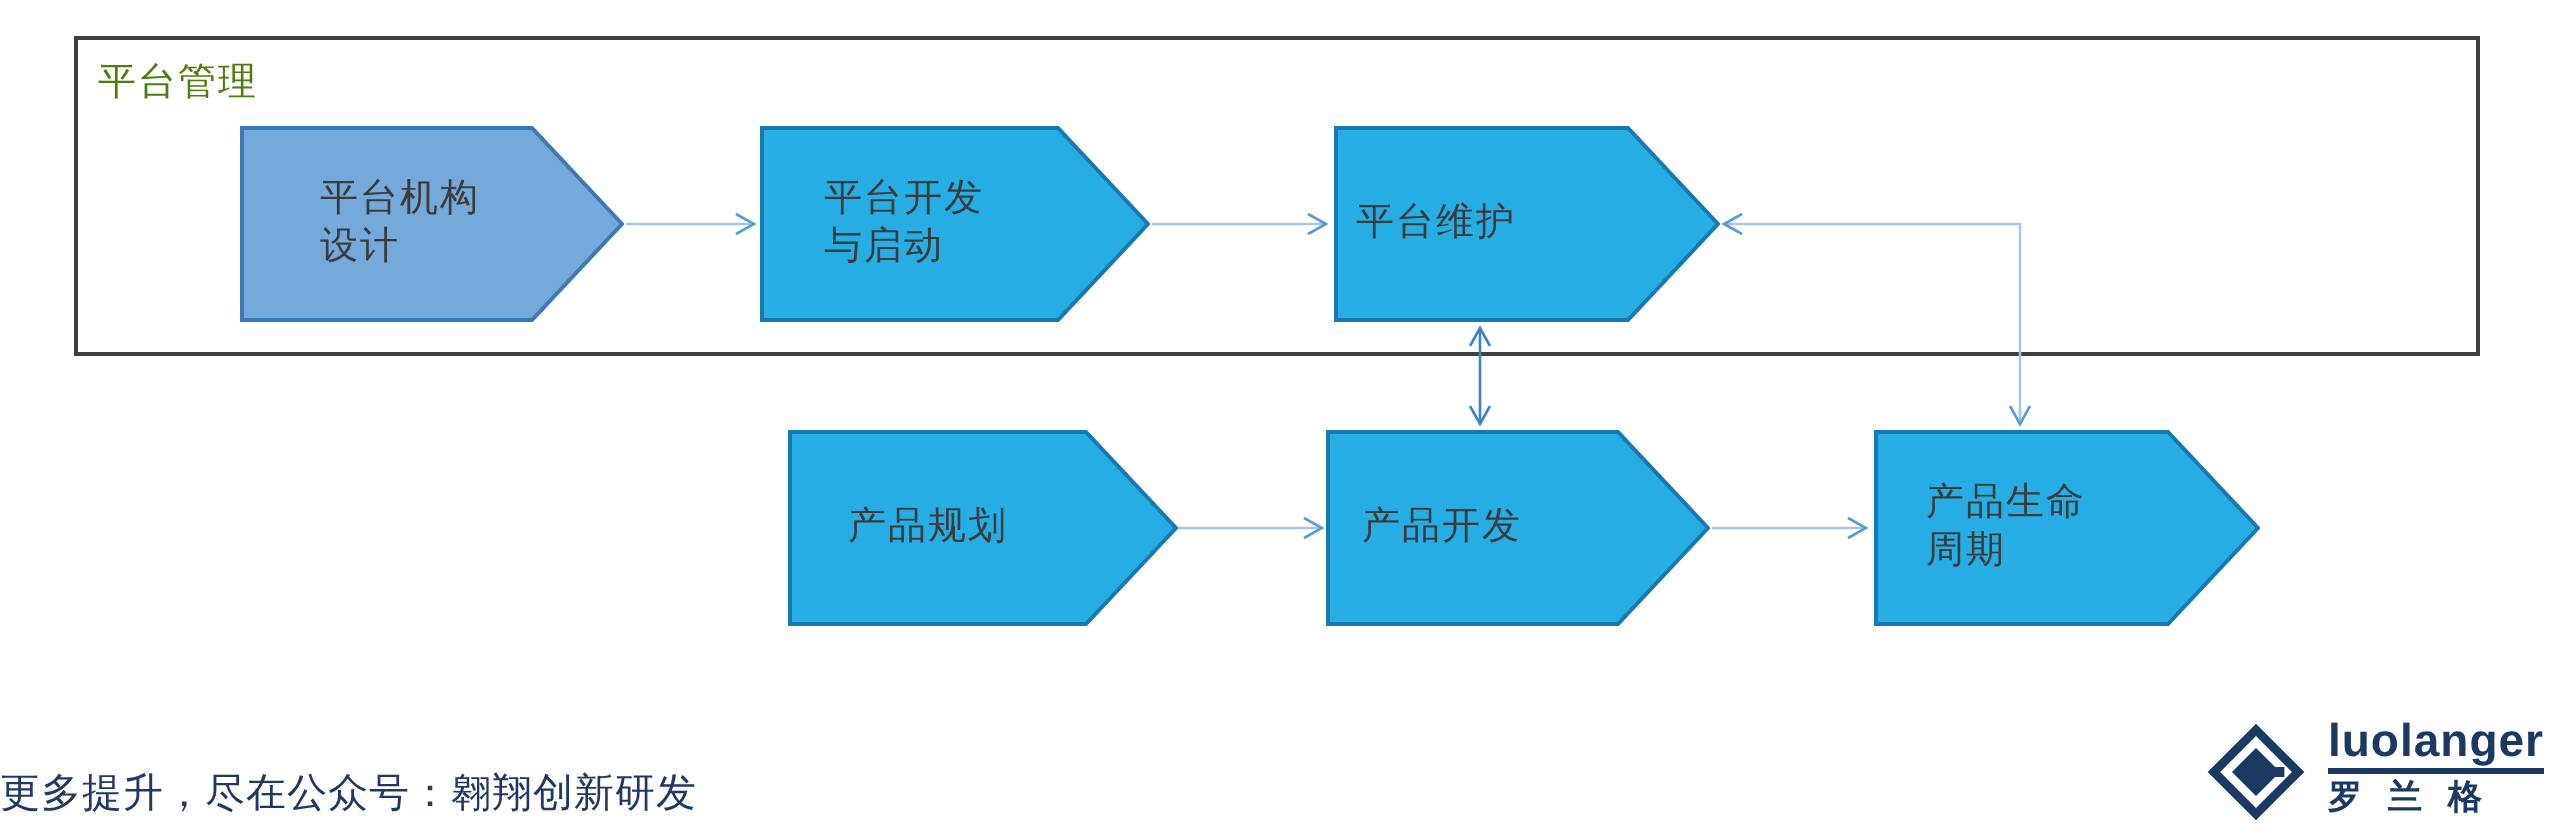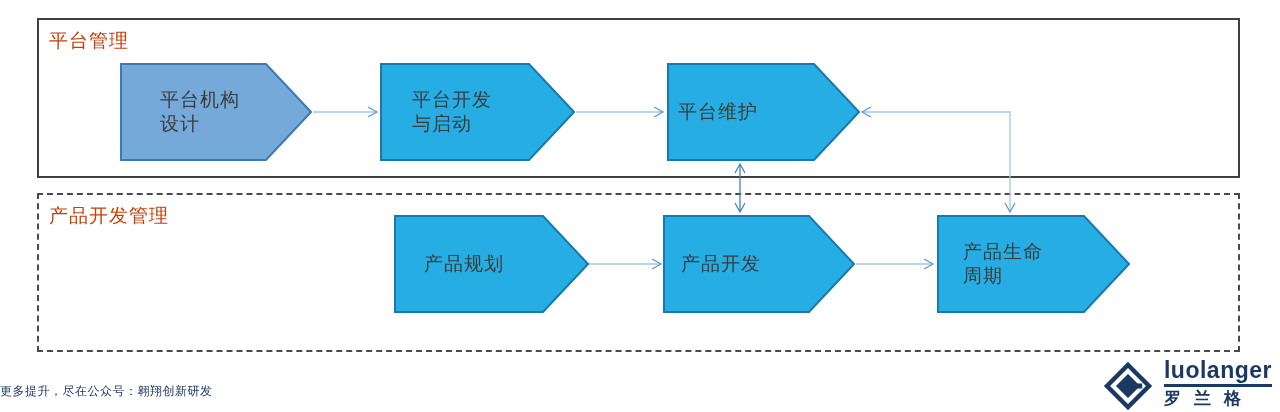--- a/index.html
+++ b/index.html
@@ -3,21 +3,21 @@
 <meta charset="utf-8">
 <style>
   html,body{margin:0;padding:0;}
   body{font-family:"Liberation Sans","DejaVu Sans",sans-serif;background:#fff;}
   .canvas{position:relative;width:1280px;height:412px;background:#ffffff;overflow:hidden;}
 
   
   .lane{position:absolute;left:37px;width:1203px;box-sizing:border-box;background:#fff;}
   .lane-top{top:18px;height:160px;border:2px solid #404040;}
   .lane-bottom{top:193px;height:159px;border:2px dashed #4a4a4a;}
-  .lane-title{position:absolute;left:10px;top:8px;font-size:19px;color:#c2410c;letter-spacing:1px;}
+  .lane-title{position:absolute;left:10px;top:8px;font-size:19px;color:#4d7c0f;letter-spacing:1px;}
 
   
   .connectors{position:absolute;left:0;top:0;width:1280px;height:412px;z-index:1;pointer-events:none;}
 
   
   .shape{position:absolute;z-index:2;width:195px;height:98px;}
   .shape svg{position:absolute;left:0;top:0;}
   .shape .lbl{position:absolute;inset:0;display:flex;align-items:center;
     font-size:19px;line-height:1.28;color:#3b3b3b;white-space:pre-line;letter-spacing:1px;}
 
@@ -28,37 +28,34 @@
   .s5{left:663px;top:215px;width:192px;}
   .s6{left:937px;top:215px;width:193px;}
   .s1 .lbl{padding-left:40px;}
   .s2 .lbl{padding-left:32px;}
   .s3 .lbl{padding-left:11px;}
   .s4 .lbl{padding-left:30px;}
   .s5 .lbl{padding-left:18px;}
   .s6 .lbl{padding-left:26px;}
 
   
-  .footer-note{position:absolute;left:0px;top:383px;font-size:12px;color:#1F3864;letter-spacing:0.5px;}
+  .footer-note{position:absolute;left:0px;top:383px;font-size:20px;color:#1F3864;letter-spacing:0.5px;}
 
   .logo{position:absolute;right:8px;top:359px;display:flex;align-items:flex-start;gap:9px;color:#1B3A63;z-index:3;}
   .logo-icon{margin-top:2px;}
   .logo-latin{font-size:23px;font-weight:bold;letter-spacing:0.5px;line-height:1;padding-bottom:2px;border-bottom:3px solid #1B3A63;}
   .logo-cjk{font-size:17px;font-weight:bold;letter-spacing:13px;line-height:1.2;margin-top:2px;white-space:nowrap;}
 </style>
 </head>
 <body>
 
 <div class="canvas">
 
   <div class="lane lane-top">
     <div class="lane-title">平台管理</div>
-  </div>
-  <div class="lane lane-bottom">
-    <div class="lane-title">产品开发管理</div>
   </div>
 
   <svg class="connectors" viewBox="0 0 1280 412">
 
     <g>
       <line x1="313" y1="112" x2="376" y2="112" stroke="#A6C6E7" stroke-width="1.3"></line>
       <polyline points="368,107 377,112 368,117" fill="none" stroke="#5B9BD5" stroke-width="1.3"></polyline>
     </g>
 
     <g>

